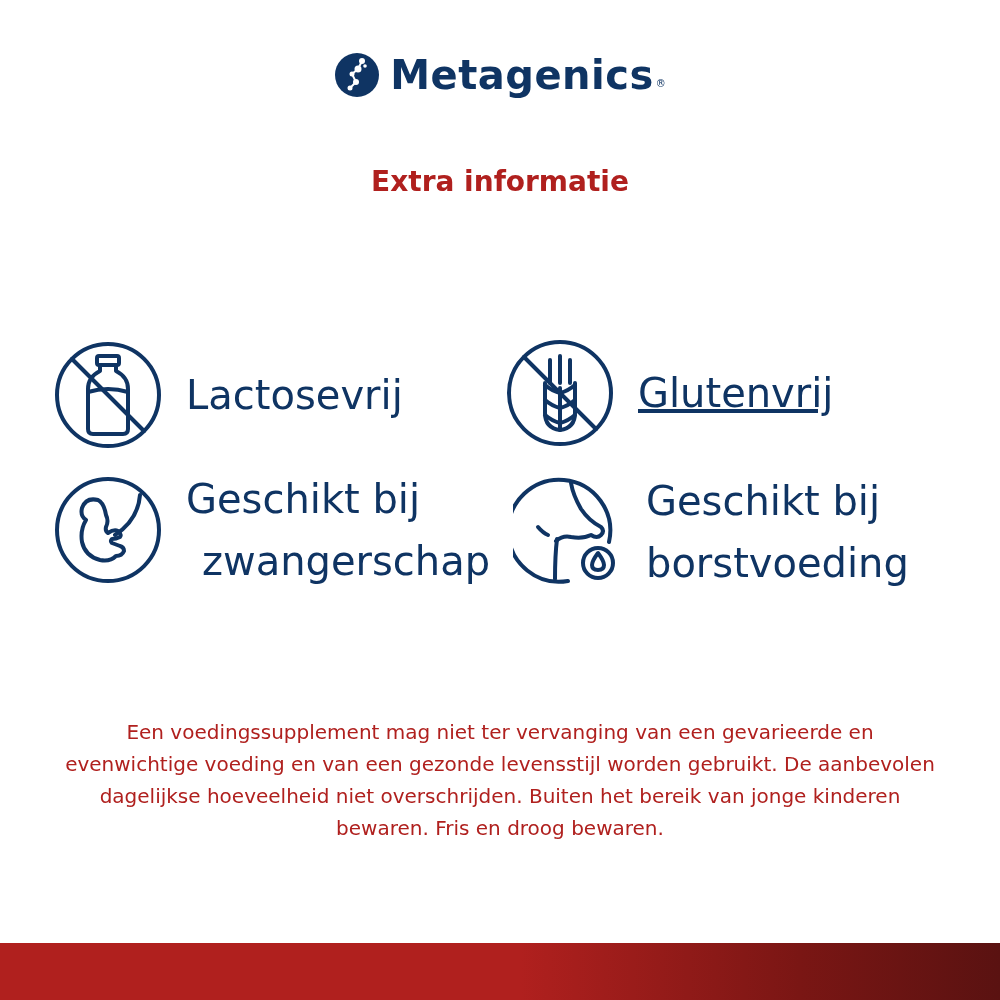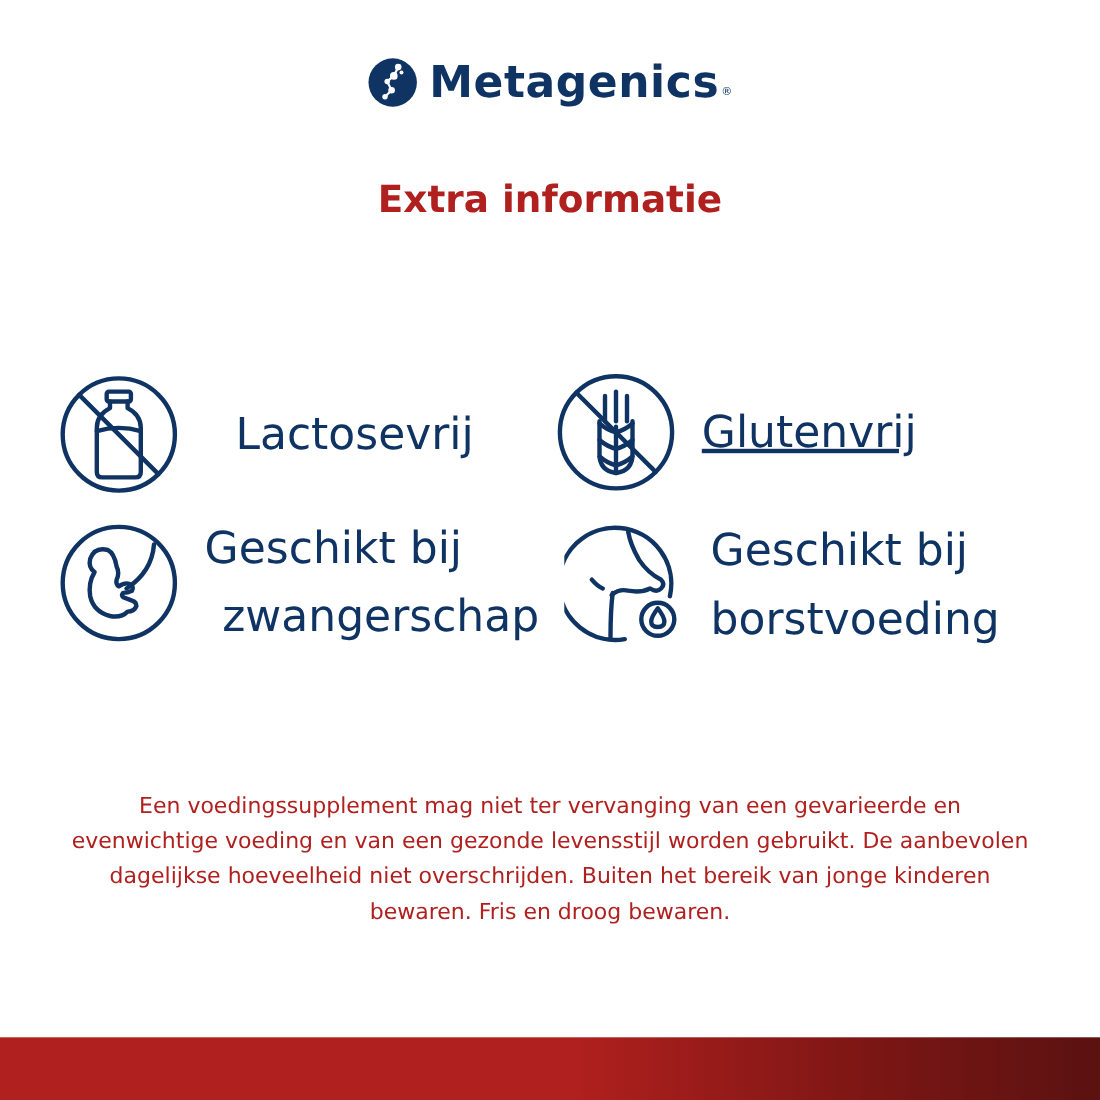--- a/index.html
+++ b/index.html
@@ -14,21 +14,21 @@
   }
   .logo-mark { width:46px; height:46px; margin-right:10px; }
   .logo-text {
     font-size:40px; color:#0f3463; font-weight:600; letter-spacing:0.5px;
     line-height:50px;
   }
   .logo-reg { font-size:10px; color:#0f3463; vertical-align:top; position:relative; top:8px; margin-left:2px; }
 
   .title {
     position:absolute; top:158px; left:0; width:1000px; text-align:center;
-    font-size:34px; font-weight:bold; color:#b0201e; line-height:48px;
+    font-size:28px; font-weight:bold; color:#b0201e; line-height:48px;
   }
 
   .feature { position:absolute; }
   .feature-icon { position:absolute; width:110px; height:110px; }
   .feature-label {
     position:absolute; color:#0f3463; font-size:40px; line-height:62px;
     white-space:nowrap;
   }
 
   .disclaimer {
@@ -71,21 +71,21 @@
 <div class="feature" style="left:0;top:0;">
   <svg class="feature-icon" style="left:53px;top:340px;" viewBox="0 0 110 110">
     <g fill="none" stroke="#0f3463" stroke-width="4" stroke-linecap="round" stroke-linejoin="round">
       <circle cx="55" cy="55" r="51"></circle>
       <rect x="44" y="16" width="22" height="9" rx="2"></rect>
       <path d="M47 25 v6 q-12 6 -12 18 v40 q0 5 5 5 h30 q5 0 5 -5 v-40 q0 -12 -12 -18 v-6"></path>
       <path d="M35 52 q20 -6 40 0"></path>
       <line x1="19" y1="19" x2="91" y2="91"></line>
     </g>
   </svg>
-  <div class="feature-label" style="left:186px;top:364px;margin-left:28px;">Lactosevrij</div>
+  <div class="feature-label" style="left:186px;top:364px;">Lactosevrij</div>
 </div>
 
 <div class="feature" style="left:0;top:0;">
   <svg class="feature-icon" style="left:505px;top:338px;" viewBox="0 0 110 110">
     <g fill="none" stroke="#0f3463" stroke-width="4" stroke-linecap="round" stroke-linejoin="round">
       <circle cx="55" cy="55" r="51"></circle>
       <line x1="45" y1="22" x2="45" y2="45"></line>
       <line x1="55" y1="18" x2="55" y2="45"></line>
       <line x1="65" y1="22" x2="65" y2="45"></line>
       <path d="M40 45 v30 q0 15 15 17 q15 -2 15 -17 v-30"></path>

